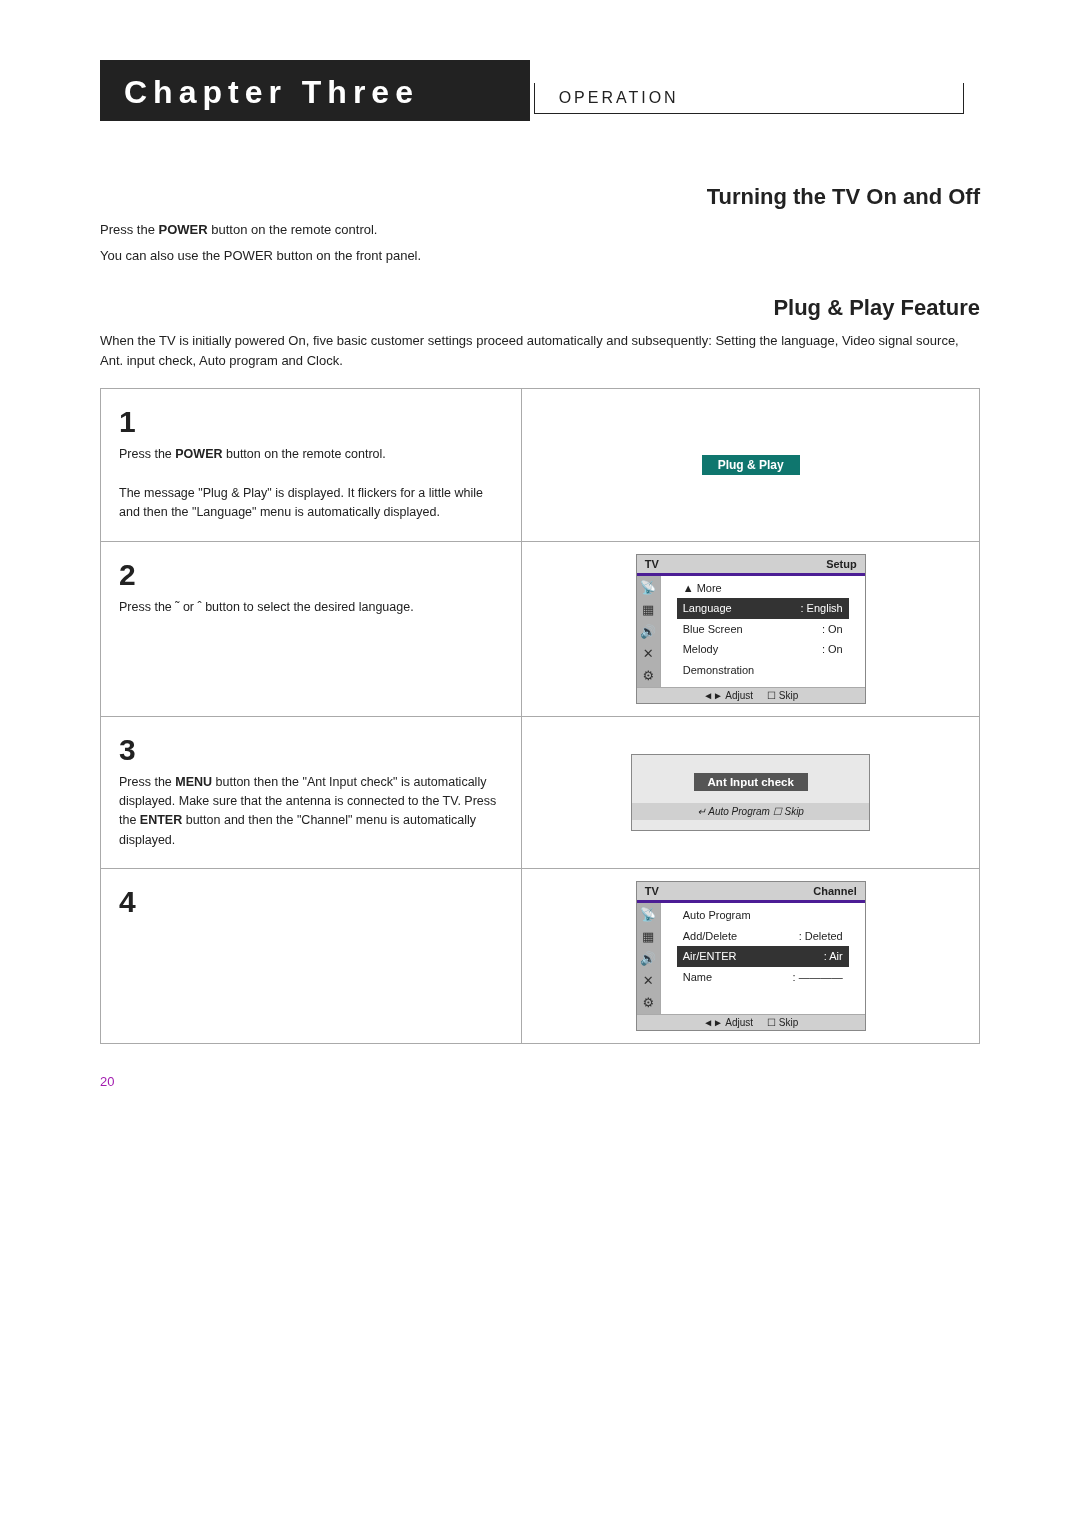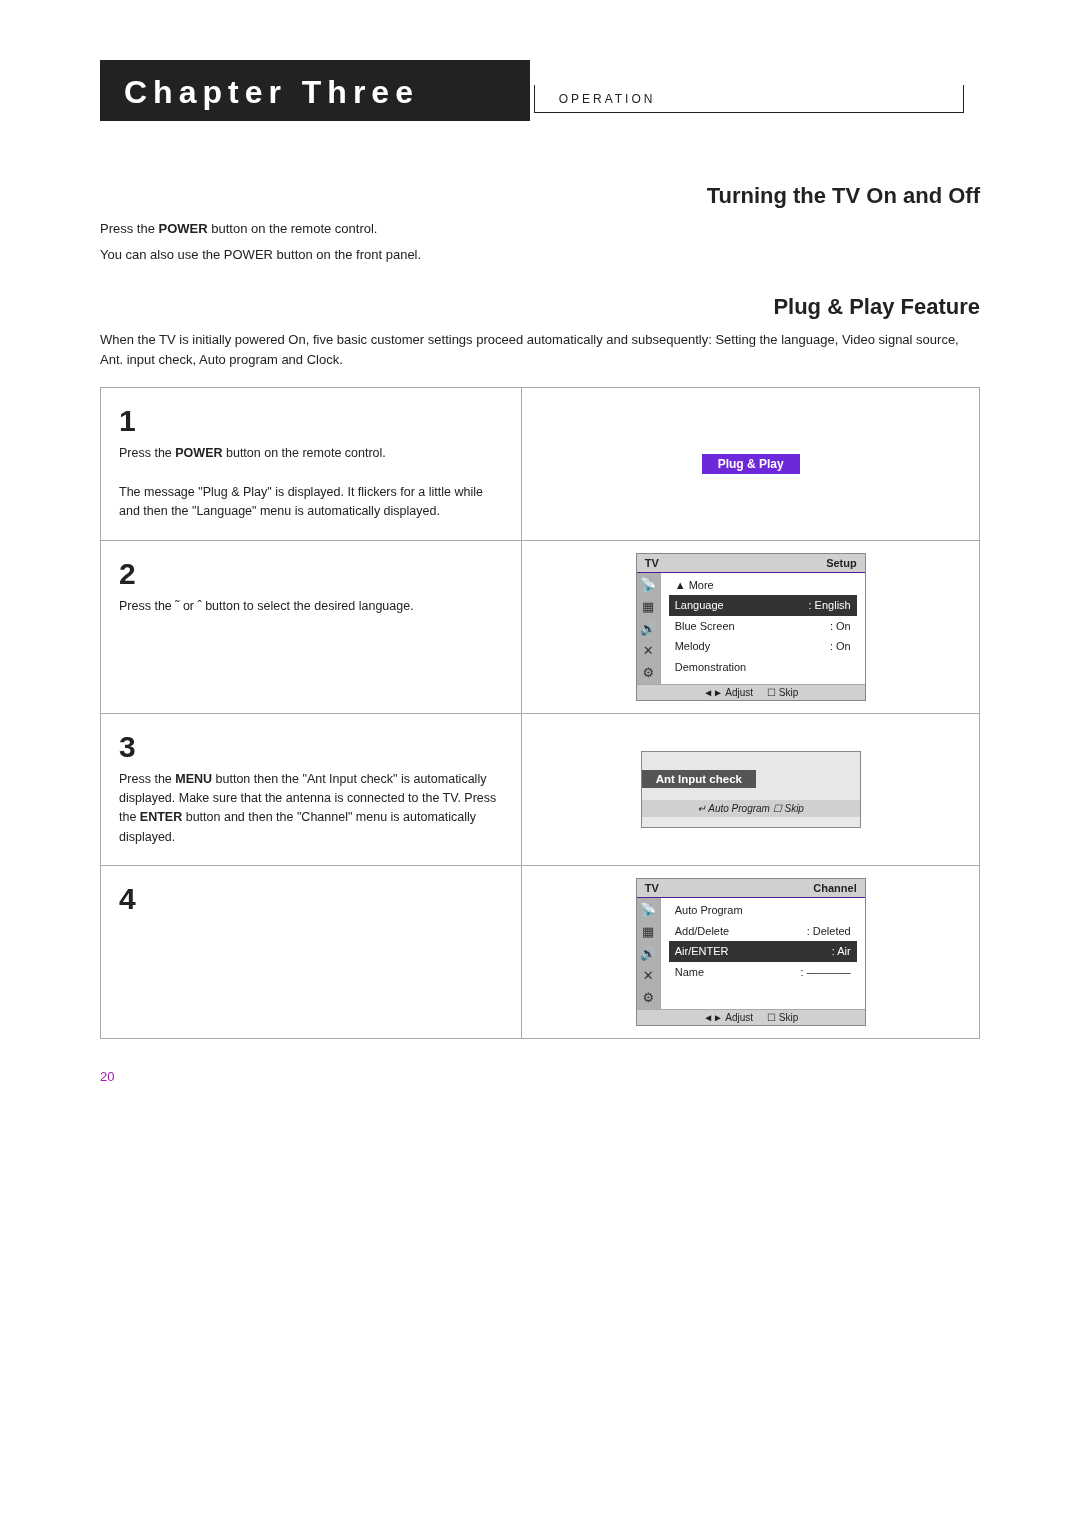--- a/index.html
+++ b/index.html
@@ -30,21 +30,21 @@
     }
     .chapter-subheader {
       border: 1.5px solid #222;
       border-top: none;
       display: inline-block;
       min-width: 430px;
       padding: 6px 24px;
       margin-bottom: 40px;
     }
     .chapter-subheader span {
-      font-size: 12px;
+      font-size: 16px;
       letter-spacing: 3px;
       text-transform: uppercase;
       font-variant: small-caps;
       color: #222;
     }
 
     
     .section-title {
       font-size: 22px;
       font-weight: bold;
@@ -95,21 +95,21 @@
     }
     .step-right {
       width: 52%;
       display: flex;
       align-items: center;
       justify-content: center;
       background: #fff;
       padding: 12px;
     }
     .plug-play-label {
-      background: #6d28d9;
+      background: #0f766e;
       color: #fff;
       font-size: 12px;
       font-weight: bold;
       padding: 3px 16px;
       text-align: center;
       margin: 30px auto 30px auto;
       display: inline-block;
     }
     .plug-play-wrapper {
       display: flex;
@@ -125,42 +125,42 @@
       background: #fff;
       font-size: 11.5px;
     }
     .menu-header-row {
       display: flex;
       justify-content: space-between;
       background: #d0d0d0;
       padding: 3px 8px;
       font-size: 11px;
       font-weight: bold;
-      border-bottom: 1px solid #4c1d95;
+      border-bottom: 3px solid #4c1d95;
     }
     .menu-body {
       display: flex;
     }
     .menu-icons {
       width: 24px;
       background: #b0b0b0;
       display: flex;
       flex-direction: column;
       align-items: center;
       padding: 4px 0;
       gap: 7px;
       border-right: 1px solid #aaa;
     }
     .menu-icon {
       font-size: 13px;
       color: #333;
     }
     .menu-items {
       flex: 1;
-      padding: 2px 8px;
+      padding: 2px 16px;
     }
     .menu-item-row {
       display: flex;
       justify-content: space-between;
       padding: 2px 6px;
       font-size: 11px;
       line-height: 1.5;
     }
     .menu-item-row.highlighted {
       background: #333;
@@ -171,27 +171,27 @@
       display: flex;
       justify-content: center;
       gap: 14px;
       padding: 2px 8px;
       font-size: 10px;
       border-top: 1px solid #aaa;
     }
 
     
     .ant-box {
-      width: 220px;
+      width: 239px;
       border: 1.5px solid #888;
       background: #e8e8e8;
       padding: 18px 0 10px 0;
       display: flex;
       flex-direction: column;
-      align-items: flex-start;
+      align-items: center;
       gap: 12px;
     }
     .ant-label {
       background: #555;
       color: #fff;
       font-size: 11.5px;
       font-weight: bold;
       padding: 3px 14px;
     }
     .ant-footer {

